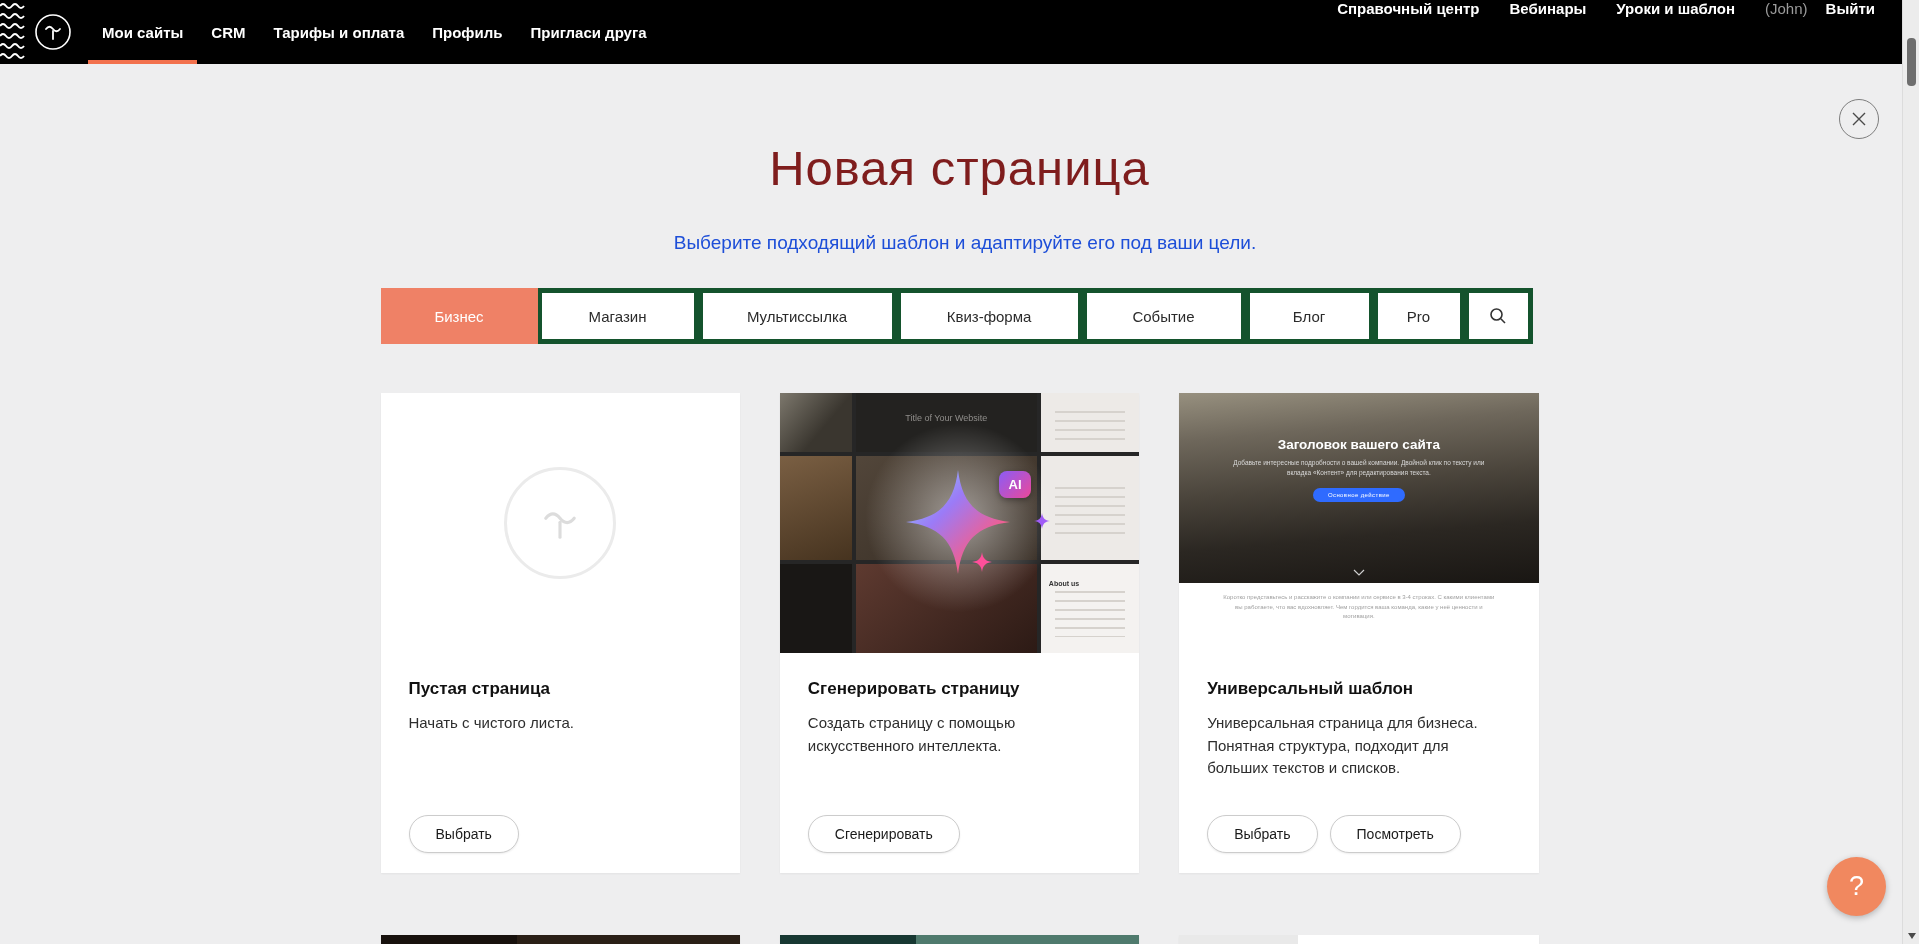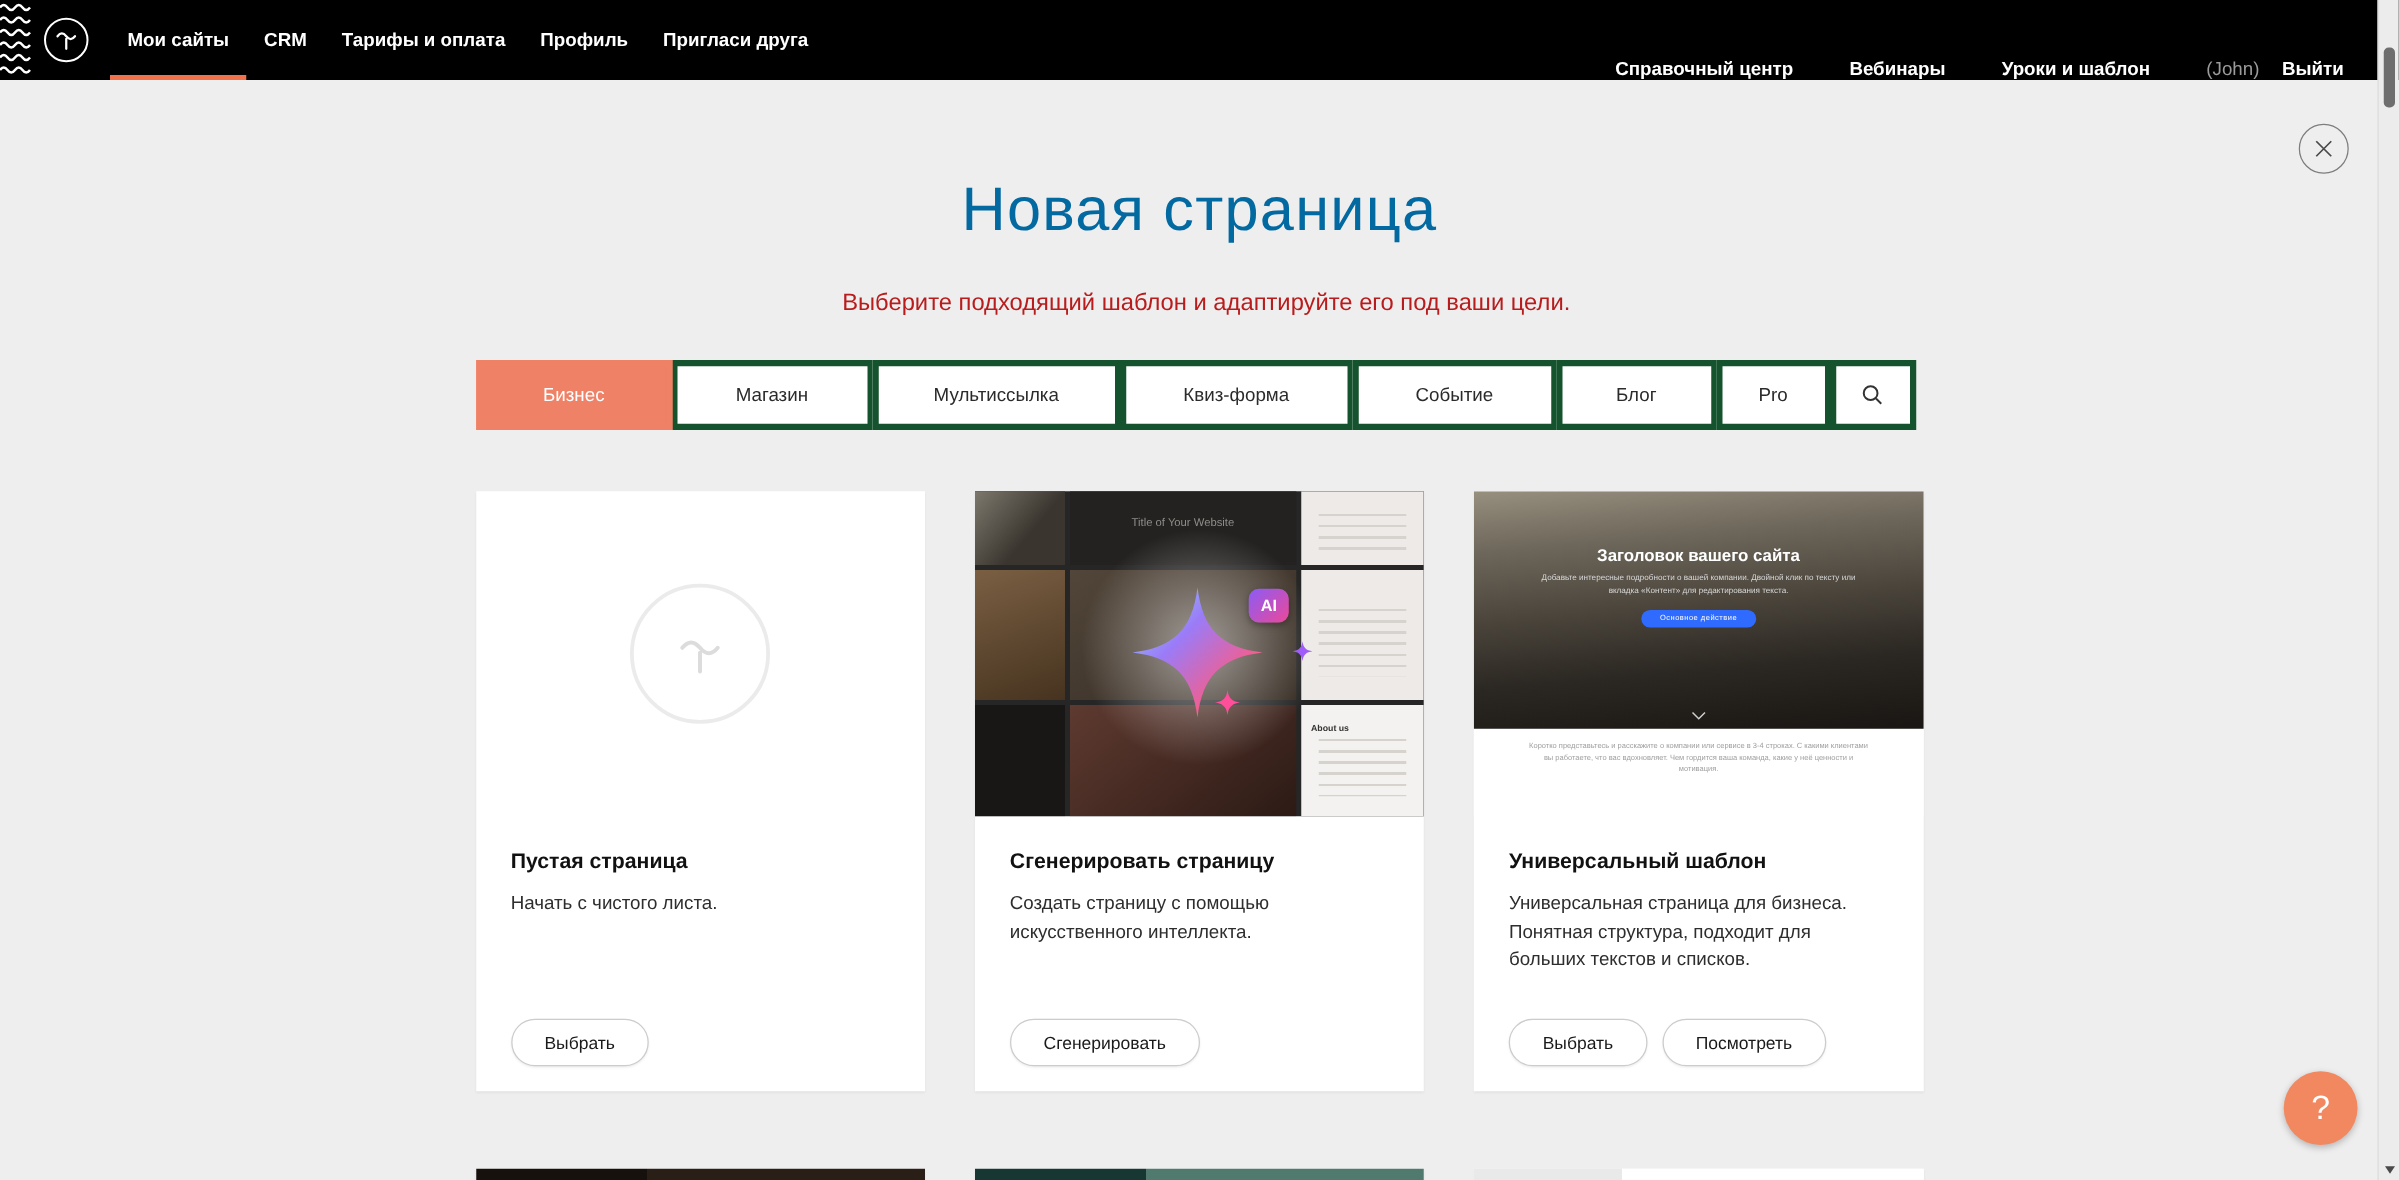--- a/index.html
+++ b/index.html
@@ -22,40 +22,40 @@
   .nav-left { display: flex; height: 100%; margin-left: 16px; }
   .nav-item {
     display: flex; align-items: center; padding: 0 14px;
     font-size: 15px; font-weight: 700; color: #fff; text-decoration: none;
     position: relative; cursor: pointer; white-space: nowrap;
   }
   .nav-item.active::after {
     content: ""; position: absolute; left: 0; right: 0; bottom: 0;
     height: 4px; background: #f2714d;
   }
-  .nav-right { margin-left: auto; display: flex; align-items: flex-end; height: 100%; gap: 15px; }
+  .nav-right { margin-left: auto; display: flex; align-items: flex-start; height: 100%; }
   .nav-right .nav-item { padding: 0 15px; }
   .nav-user { padding-right: 0 !important; }
   .user-name { color: #9b9b9b; font-weight: 400; margin-right: 18px; }
 
   
   .close-btn {
     position: absolute; top: 99px; right: 40px; width: 40px; height: 40px;
     border-radius: 50%; border: 1.5px solid #7d7d7d; background: transparent;
     display: flex; align-items: center; justify-content: center; cursor: pointer;
   }
 
   
   .page-title {
     margin-top: 76px; text-align: center;
-    font-size: 49px; font-weight: 300; letter-spacing: 1px; color: #0369a1;
+    font-size: 49px; font-weight: 300; letter-spacing: 1px; color: #7f1d1d;
   }
   .page-subtitle {
     margin-top: 36px; text-align: center;
-    font-size: 19px; font-weight: 300; color: #b91c1c; padding-left: 11px;
+    font-size: 19px; font-weight: 300; color: #1d4ed8; padding-left: 11px;
   }
 
   
   .tabs { width: 1158px; margin: 34px auto 0; display: flex; }
   .tab {
     height: 56px; display: flex; align-items: center; justify-content: center;
     background: #fff; border: 5px solid #14532d; margin-left: -1px;
     font-size: 15px; color: #2b2b2b; cursor: pointer;
   }
   .tab:first-child { margin-left: 0; }

